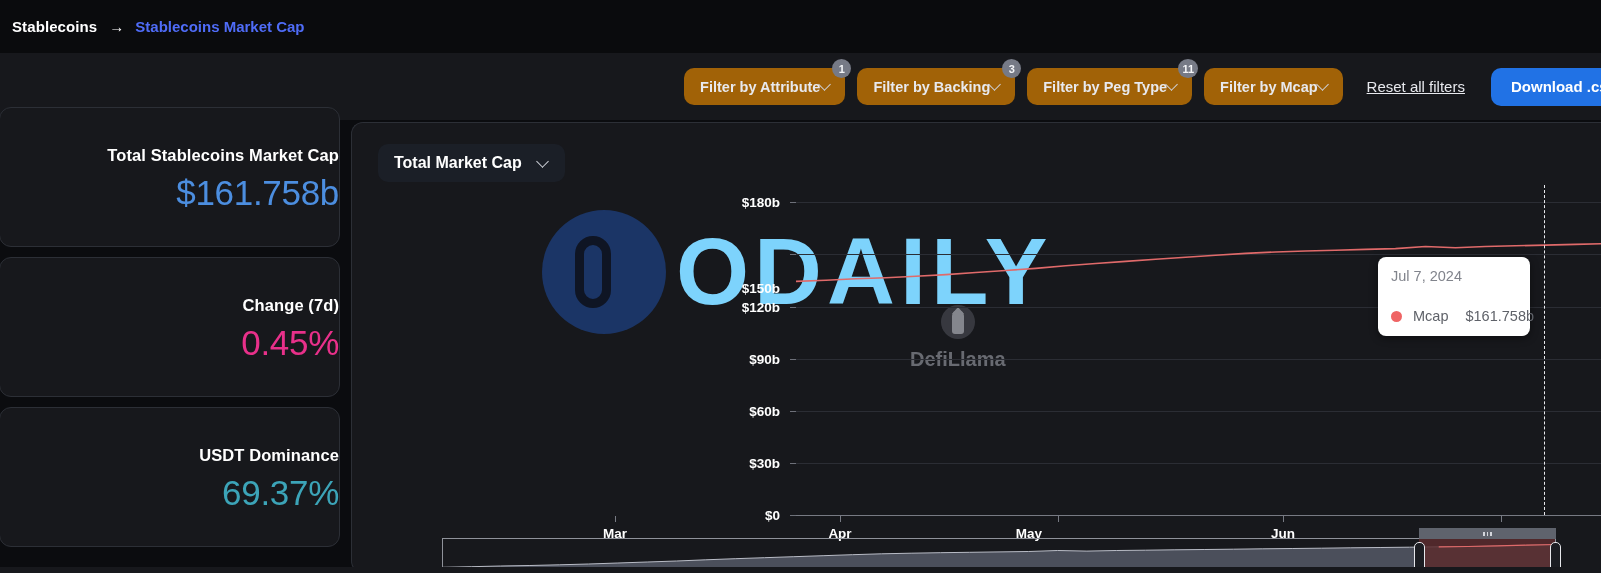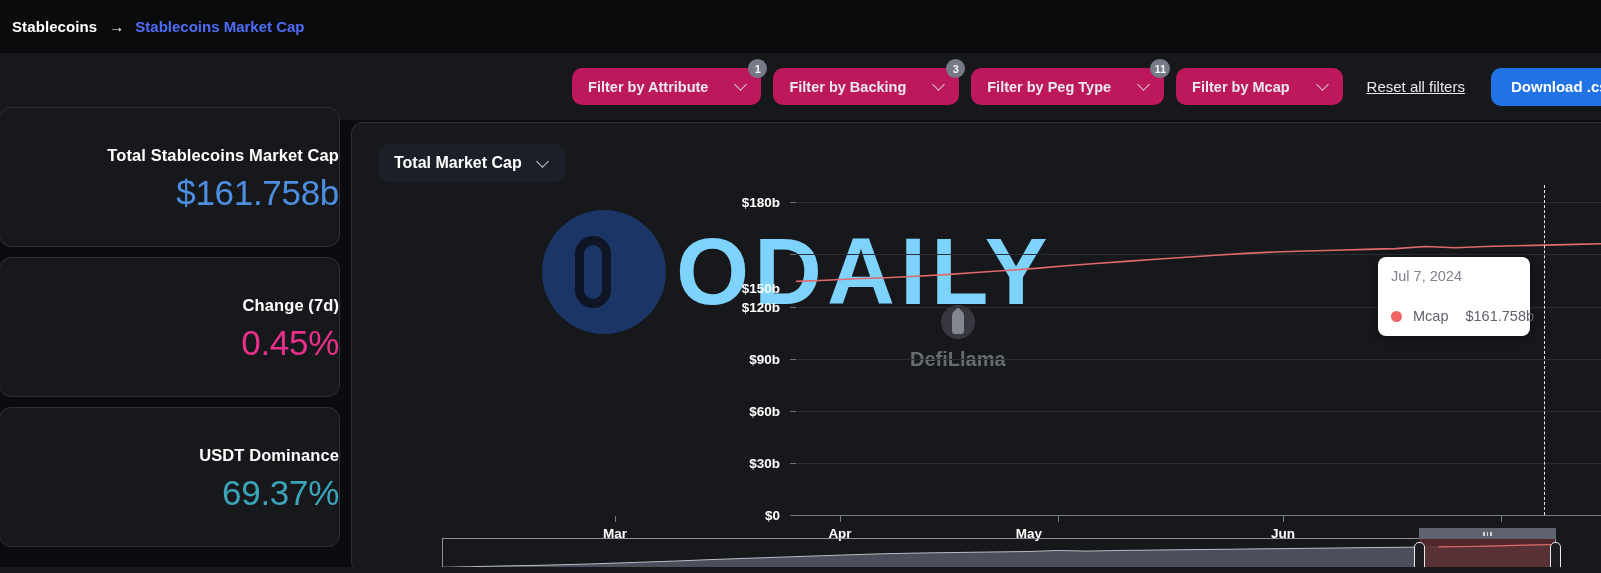--- a/index.html
+++ b/index.html
@@ -23,23 +23,23 @@
 
   
   .filterbar {
     position: absolute; left: 0; top: 53px; width: 1601px; height: 67px;
     background: #17181c;
     display: flex; align-items: center; justify-content: flex-end;
     padding-right: 0px;
   }
   .filter-wrap { position: relative; margin-left: 12px; }
   .filter-btn {
-    background: #be185d; border: none; border-radius: 10px;
+    background: #a16207; border: none; border-radius: 10px;
     height: 37px; padding: 0 14px 0 16px;
-    display: flex; align-items: center; gap: 28px;
+    display: flex; align-items: center; gap: 0;
     color: #e8e9ee; font-size: 14.5px; font-weight: 600;
     font-family: "Liberation Sans", sans-serif;
     cursor: pointer; white-space: nowrap;
   }
   .chev { display: inline-block; width: 11px; height: 11px; position: relative; top: -2px; }
   .chev::before {
     content: ""; position: absolute; left: 0; top: 1px;
     width: 8px; height: 8px;
     border-right: 1.8px solid #cfd2da; border-bottom: 1.8px solid #cfd2da;
     transform: rotate(45deg);

